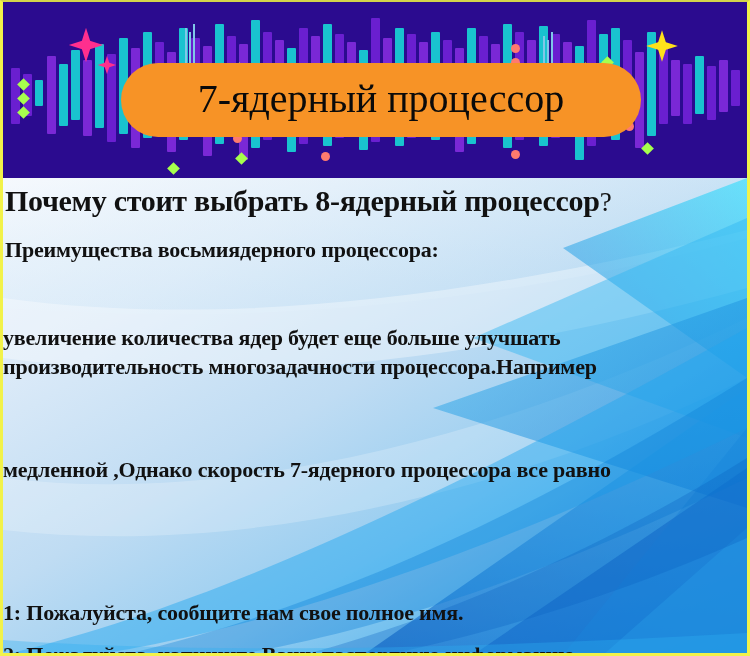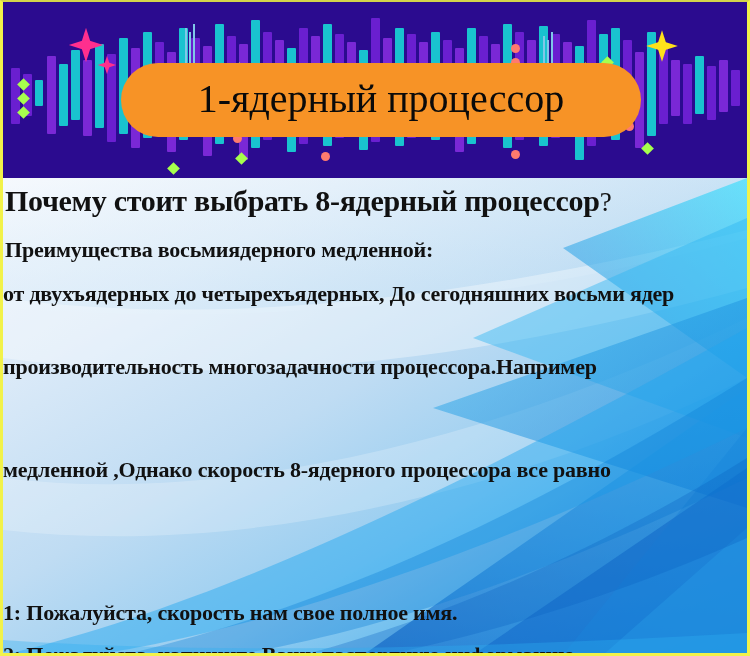--- a/index.html
+++ b/index.html
@@ -267,21 +267,21 @@
         <div style="position: absolute; left: 104px; top: 63px; transform: scale(0.42);">
           <div class="sparkle" style="color: rgb(255, 47, 142);"></div>
           <div class="sparkle-h" style="color: rgb(255, 47, 142);"></div>
         </div>
         <div style="position: absolute; left: 659px; top: 44px; transform: scale(0.72);">
           <div class="sparkle" style="color: rgb(255, 225, 26);"></div>
           <div class="sparkle-h" style="color: rgb(255, 225, 26);"></div>
         </div>
       </div>
     <div id="title-pill">
-      <span id="title-text">1-ядерный процессор</span>
+      <span id="title-text">7-ядерный процессор</span>
     </div>
   </div>
 
   <div id="content">
 
     <svg id="bg-art" viewBox="0 0 744 477" preserveAspectRatio="none">
       <defs>
         <linearGradient id="g1" x1="0" y1="0" x2="1" y2="1">
           <stop offset="0" stop-color="#ffffff" stop-opacity="0.55"></stop>
           <stop offset="1" stop-color="#bfe0f5" stop-opacity="0.2"></stop>
@@ -315,22 +315,22 @@
       <path d="M0,477 C200,430 420,330 744,150 L744,250 C440,400 210,460 90,477 Z" fill="#1fa6ef" opacity="0.45"></path>
       <path d="M120,477 C320,430 520,340 744,200 L744,300 C520,410 340,460 230,477 Z" fill="#0b7fd8" opacity="0.35"></path>
       <path d="M300,477 C440,440 600,370 744,280 L744,360 C610,420 470,460 380,477 Z" fill="#0a5fc0" opacity="0.3"></path>
       <path d="M0,477 L744,477 L744,455 C480,470 220,477 0,462 Z" fill="#2db0f0" opacity="0.35"></path>
     </svg>
 
     <div id="text-layer">
       <div class="tline heading">
         <span>Почему стоит выбрать 8-ядерный процессор</span><span class="q">?</span>
       </div>
-      <div class="tline body-line" style="left:2px; top:59px;">Преимущества восьмиядерного медленной:</div>
-      <div class="tline body-line" style="left:0px; top:103px;">от двухъядерных до четырехъядерных, До сегодняшних восьми ядер</div>
+      <div class="tline body-line" style="left:2px; top:59px;">Преимущества восьмиядерного процессора:</div>
+      <div class="tline body-line" style="left:0px; top:147px;"> увеличение количества ядер будет еще больше улучшать</div>
       <div class="tline body-line" style="left:0px; top:176px;"> производительность многозадачности процессора.Например</div>
-      <div class="tline body-line" style="left:0px; top:279px;">медленной ,Однако скорость 8-ядерного процессора все равно</div>
-      <div class="tline body-line" style="left:0px; top:422px;">1: Пожалуйста, скорость нам свое полное имя.</div>
+      <div class="tline body-line" style="left:0px; top:279px;">медленной ,Однако скорость 7-ядерного процессора все равно</div>
+      <div class="tline body-line" style="left:0px; top:422px;">1: Пожалуйста, сообщите нам свое полное имя.</div>
       <div class="tline body-line" style="left:0px; top:464px;">2: Пожалуйста, напишите Вашу паспортную информацию</div>
     </div>
 
   </div>
 </div>
 
 </body></html>

